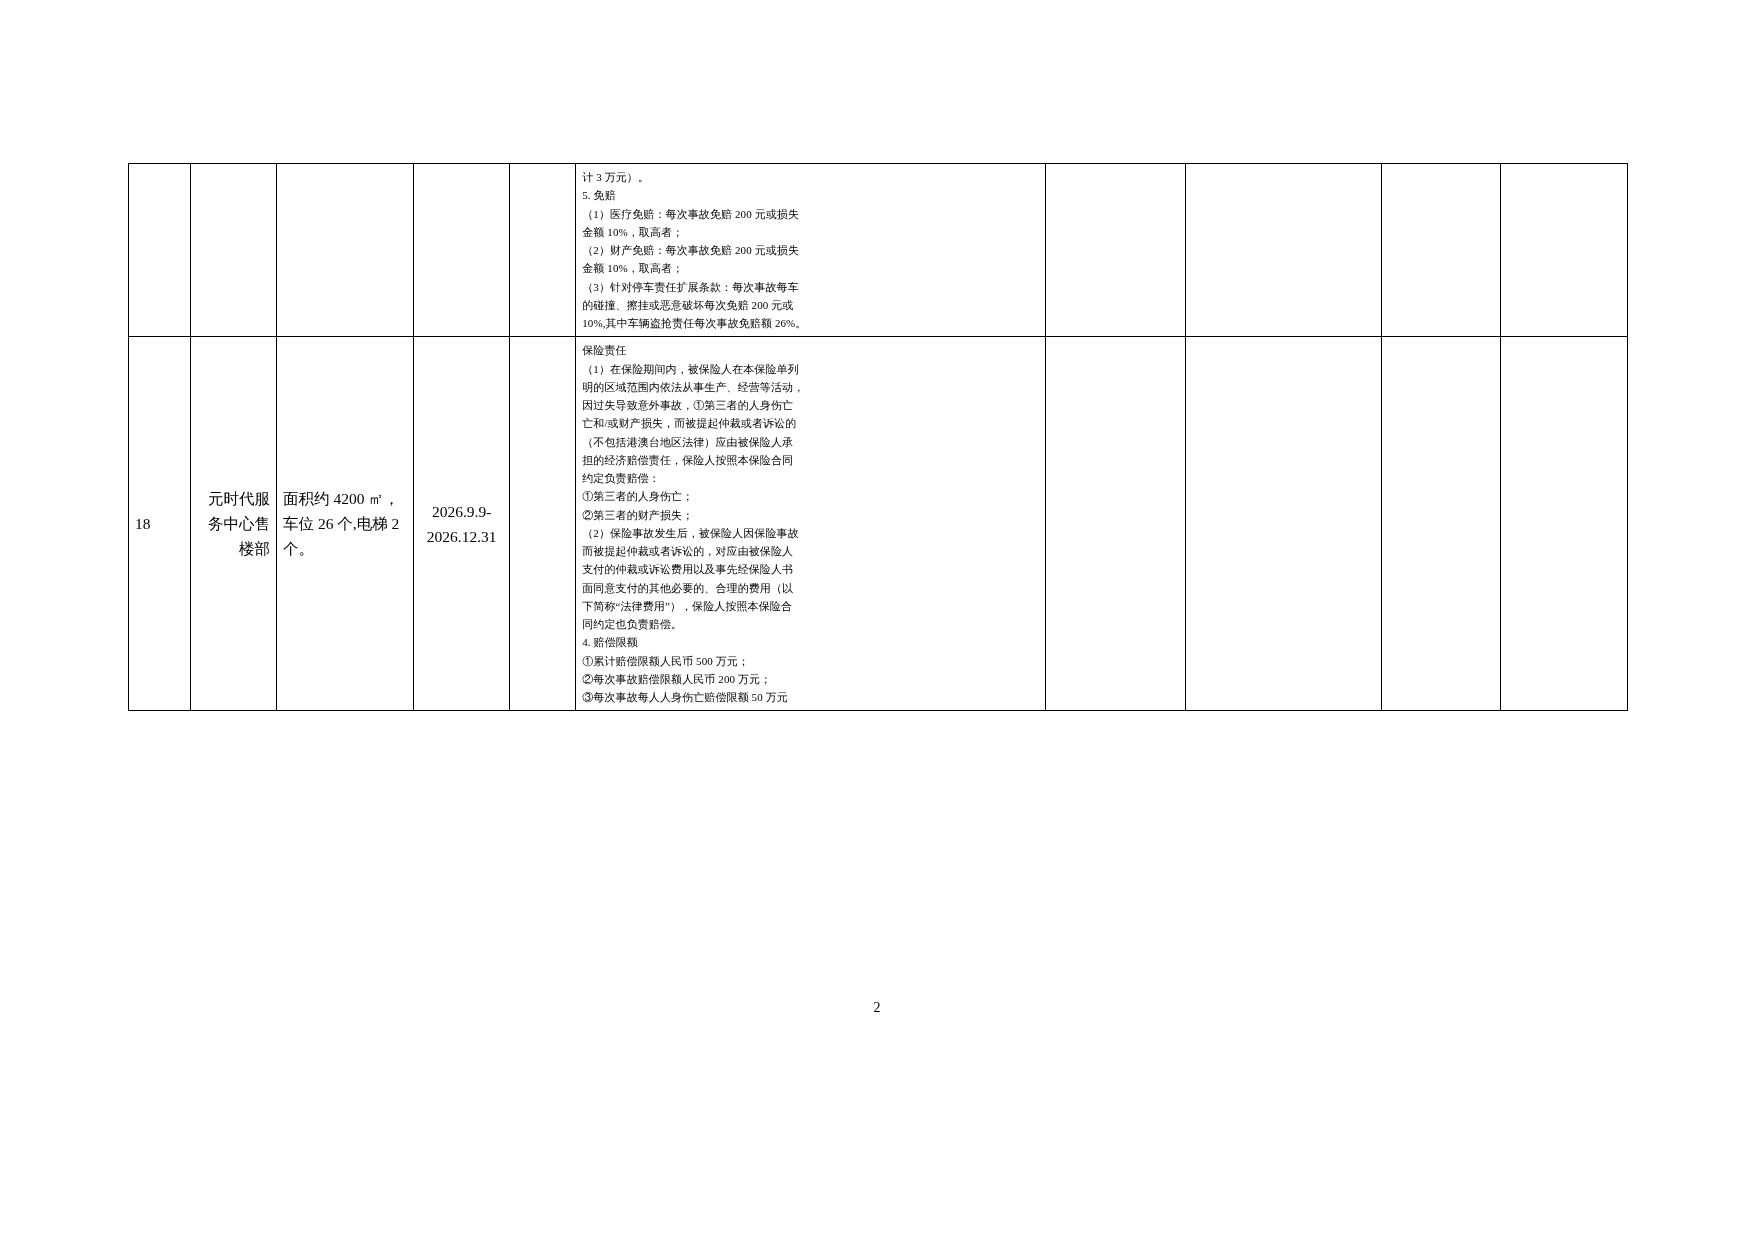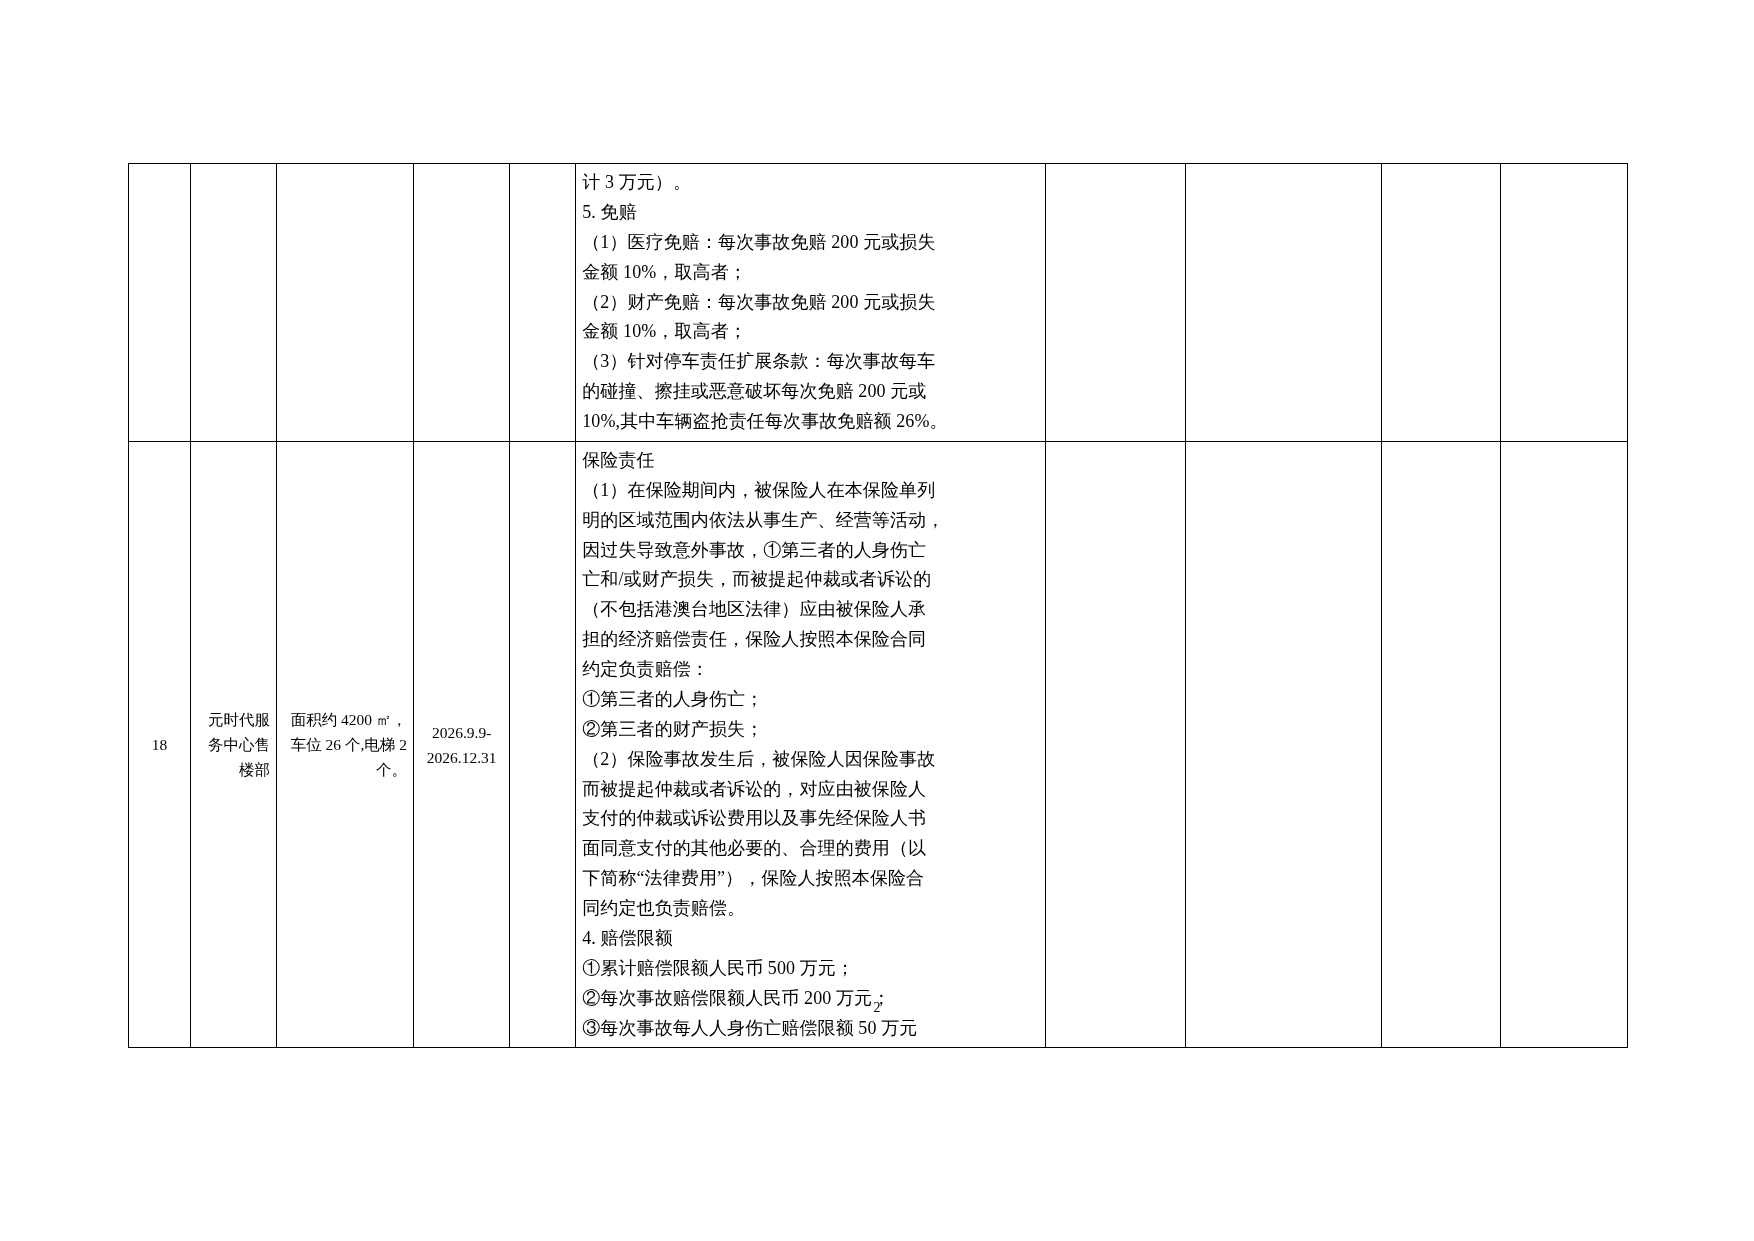--- a/index.html
+++ b/index.html
@@ -32,43 +32,43 @@
     table-layout: fixed;
   }
   .doc-table td {
     border: 1px solid #000000;
     vertical-align: middle;
     padding: 4px 6px;
     font-size: 15.5px;
     line-height: 1.62;
     font-family: "Liberation Serif", "DejaVu Serif", serif;
   }
-  td.c-num      { width: 48px;  text-align: center; }
+  td.c-num      { width: 48px;  text-align: left; }
   td.c-name     { width: 72px;  text-align: right; }
-  td.c-area     { width: 122px; text-align: right; }
+  td.c-area     { width: 122px; text-align: left; }
   td.c-period   { width: 82px;  text-align: center; }
   td.c-blank1   { width: 52px;  }
   td.c-content  { width: 450px; text-align: left; vertical-align: top; }
   td.c-b2       { width: 125px; }
   td.c-b3       { width: 180px; }
   td.c-b4       { width: 105px; }
   td.c-b5       { width: 112px; }
 
   .cell-lines p {
     margin: 0;
     padding: 0;
     white-space: pre-wrap;
   }
   .content-cell {
     padding-top: 6px;
     padding-bottom: 6px;
   }
   .content-cell p {
     margin: 0;
-    font-size: 18px;
+    font-size: 11px;
     line-height: 1.66;
     letter-spacing: 0.1px;
   }
   .vcell {
     text-align: center;
     line-height: 1.72;
     font-size: 15.5px;
   }
   .row-top .c-content { vertical-align: top; }
   .page-number {

